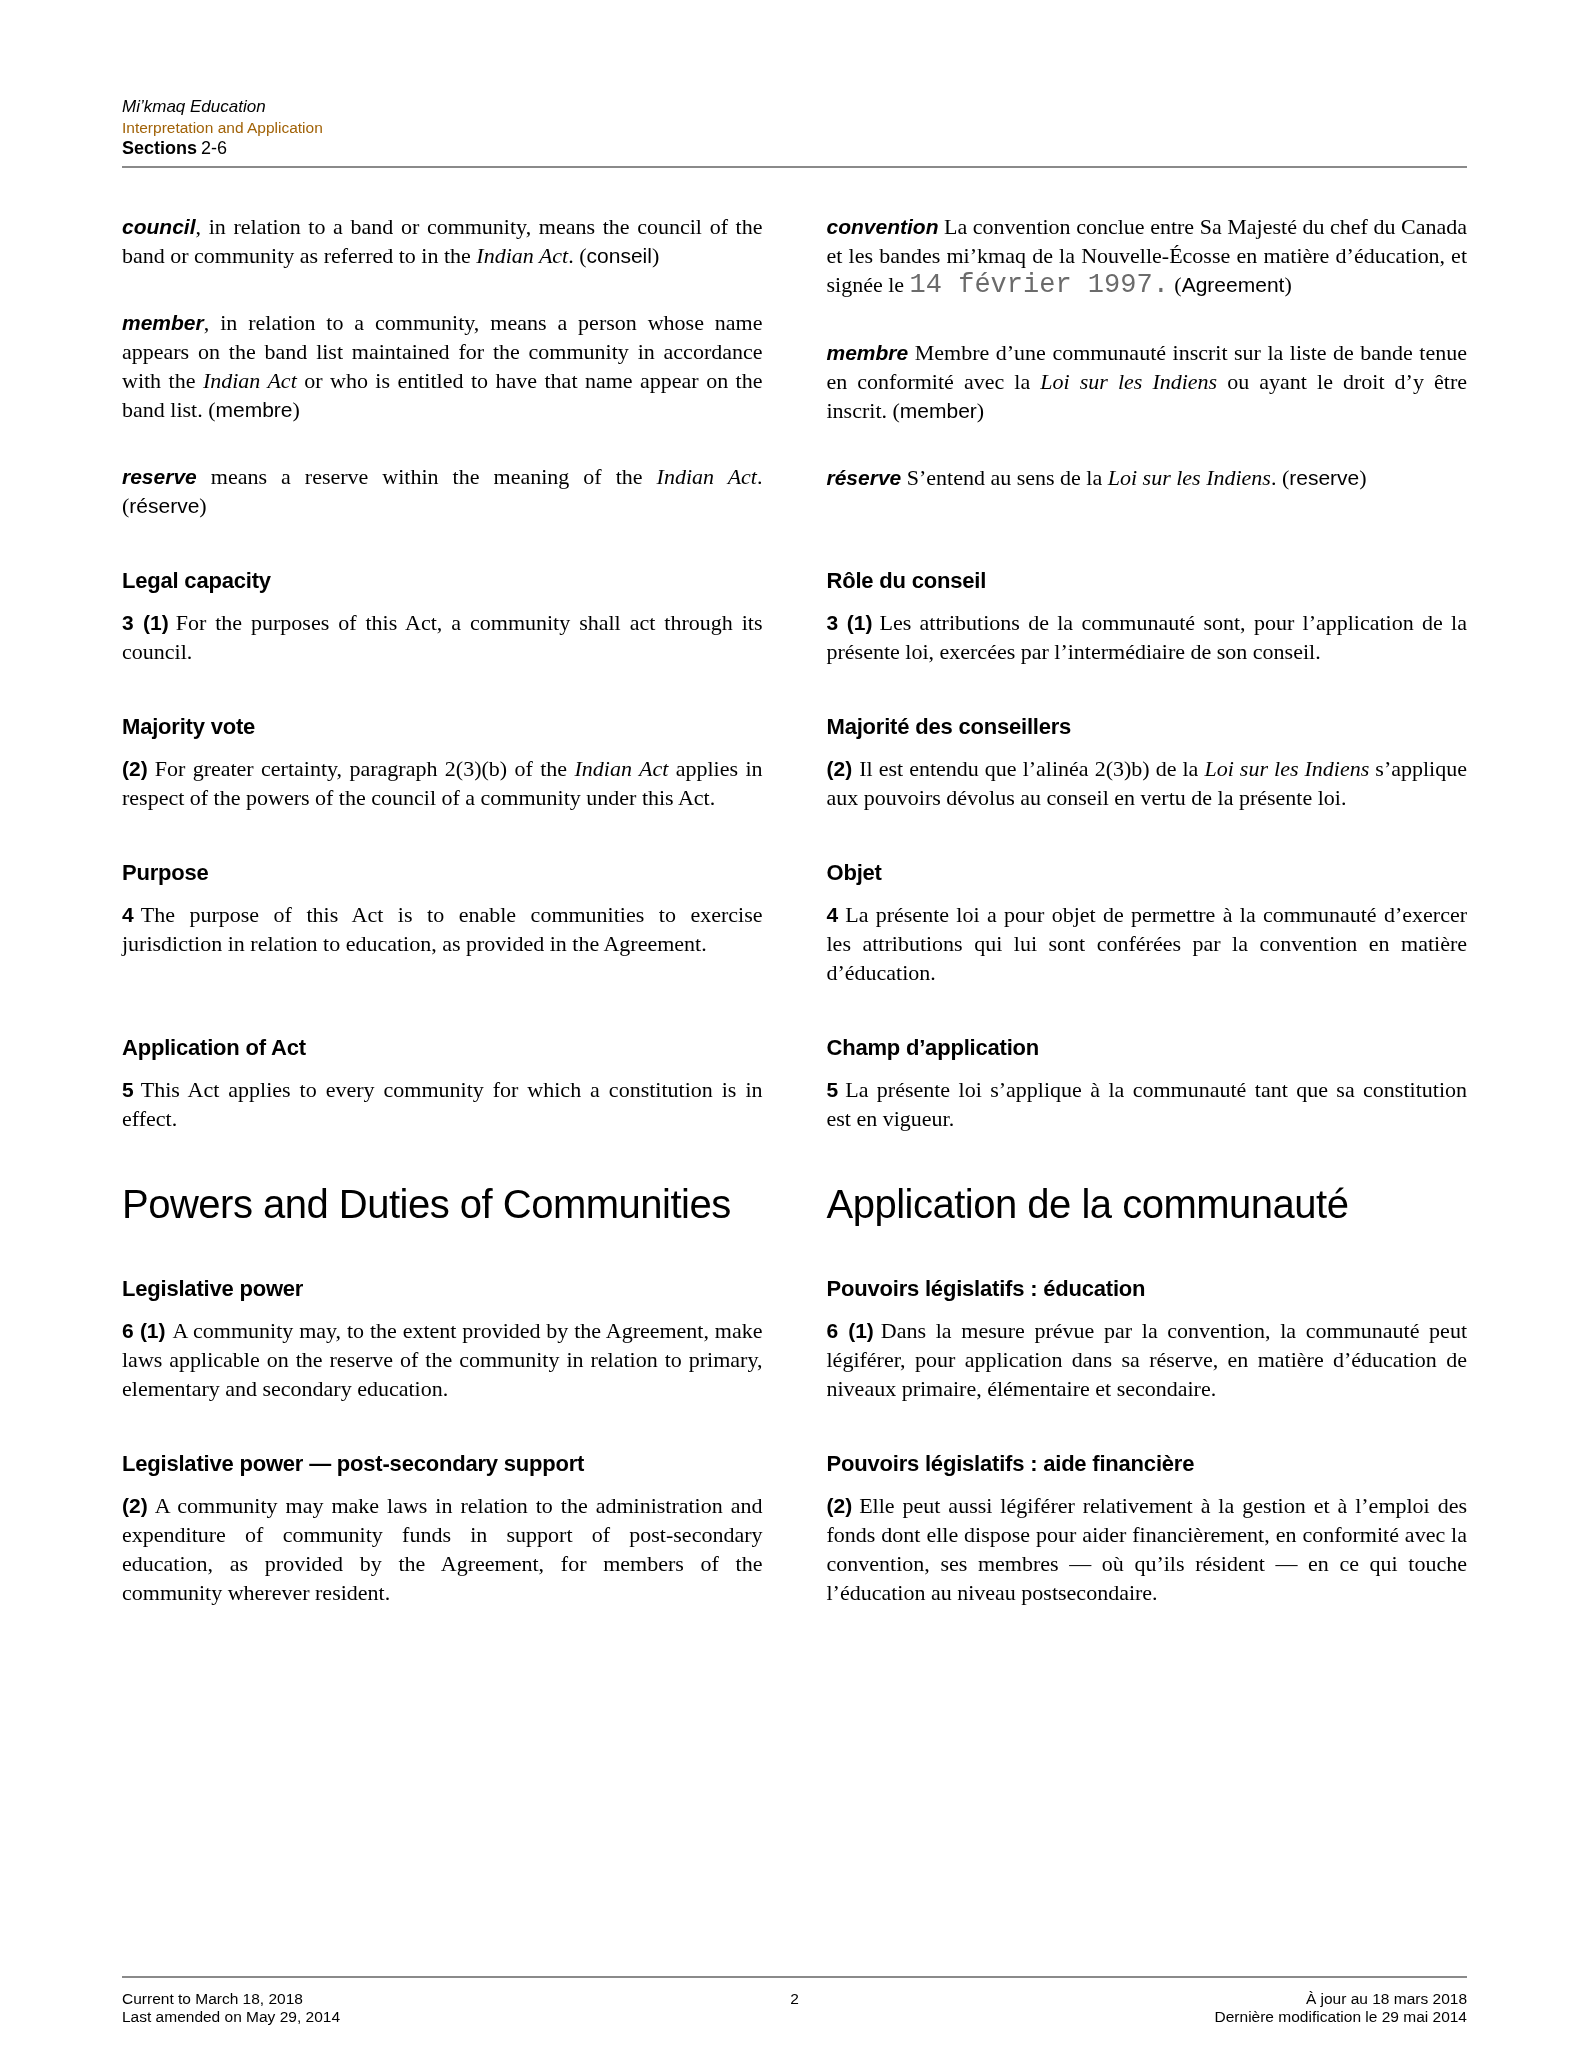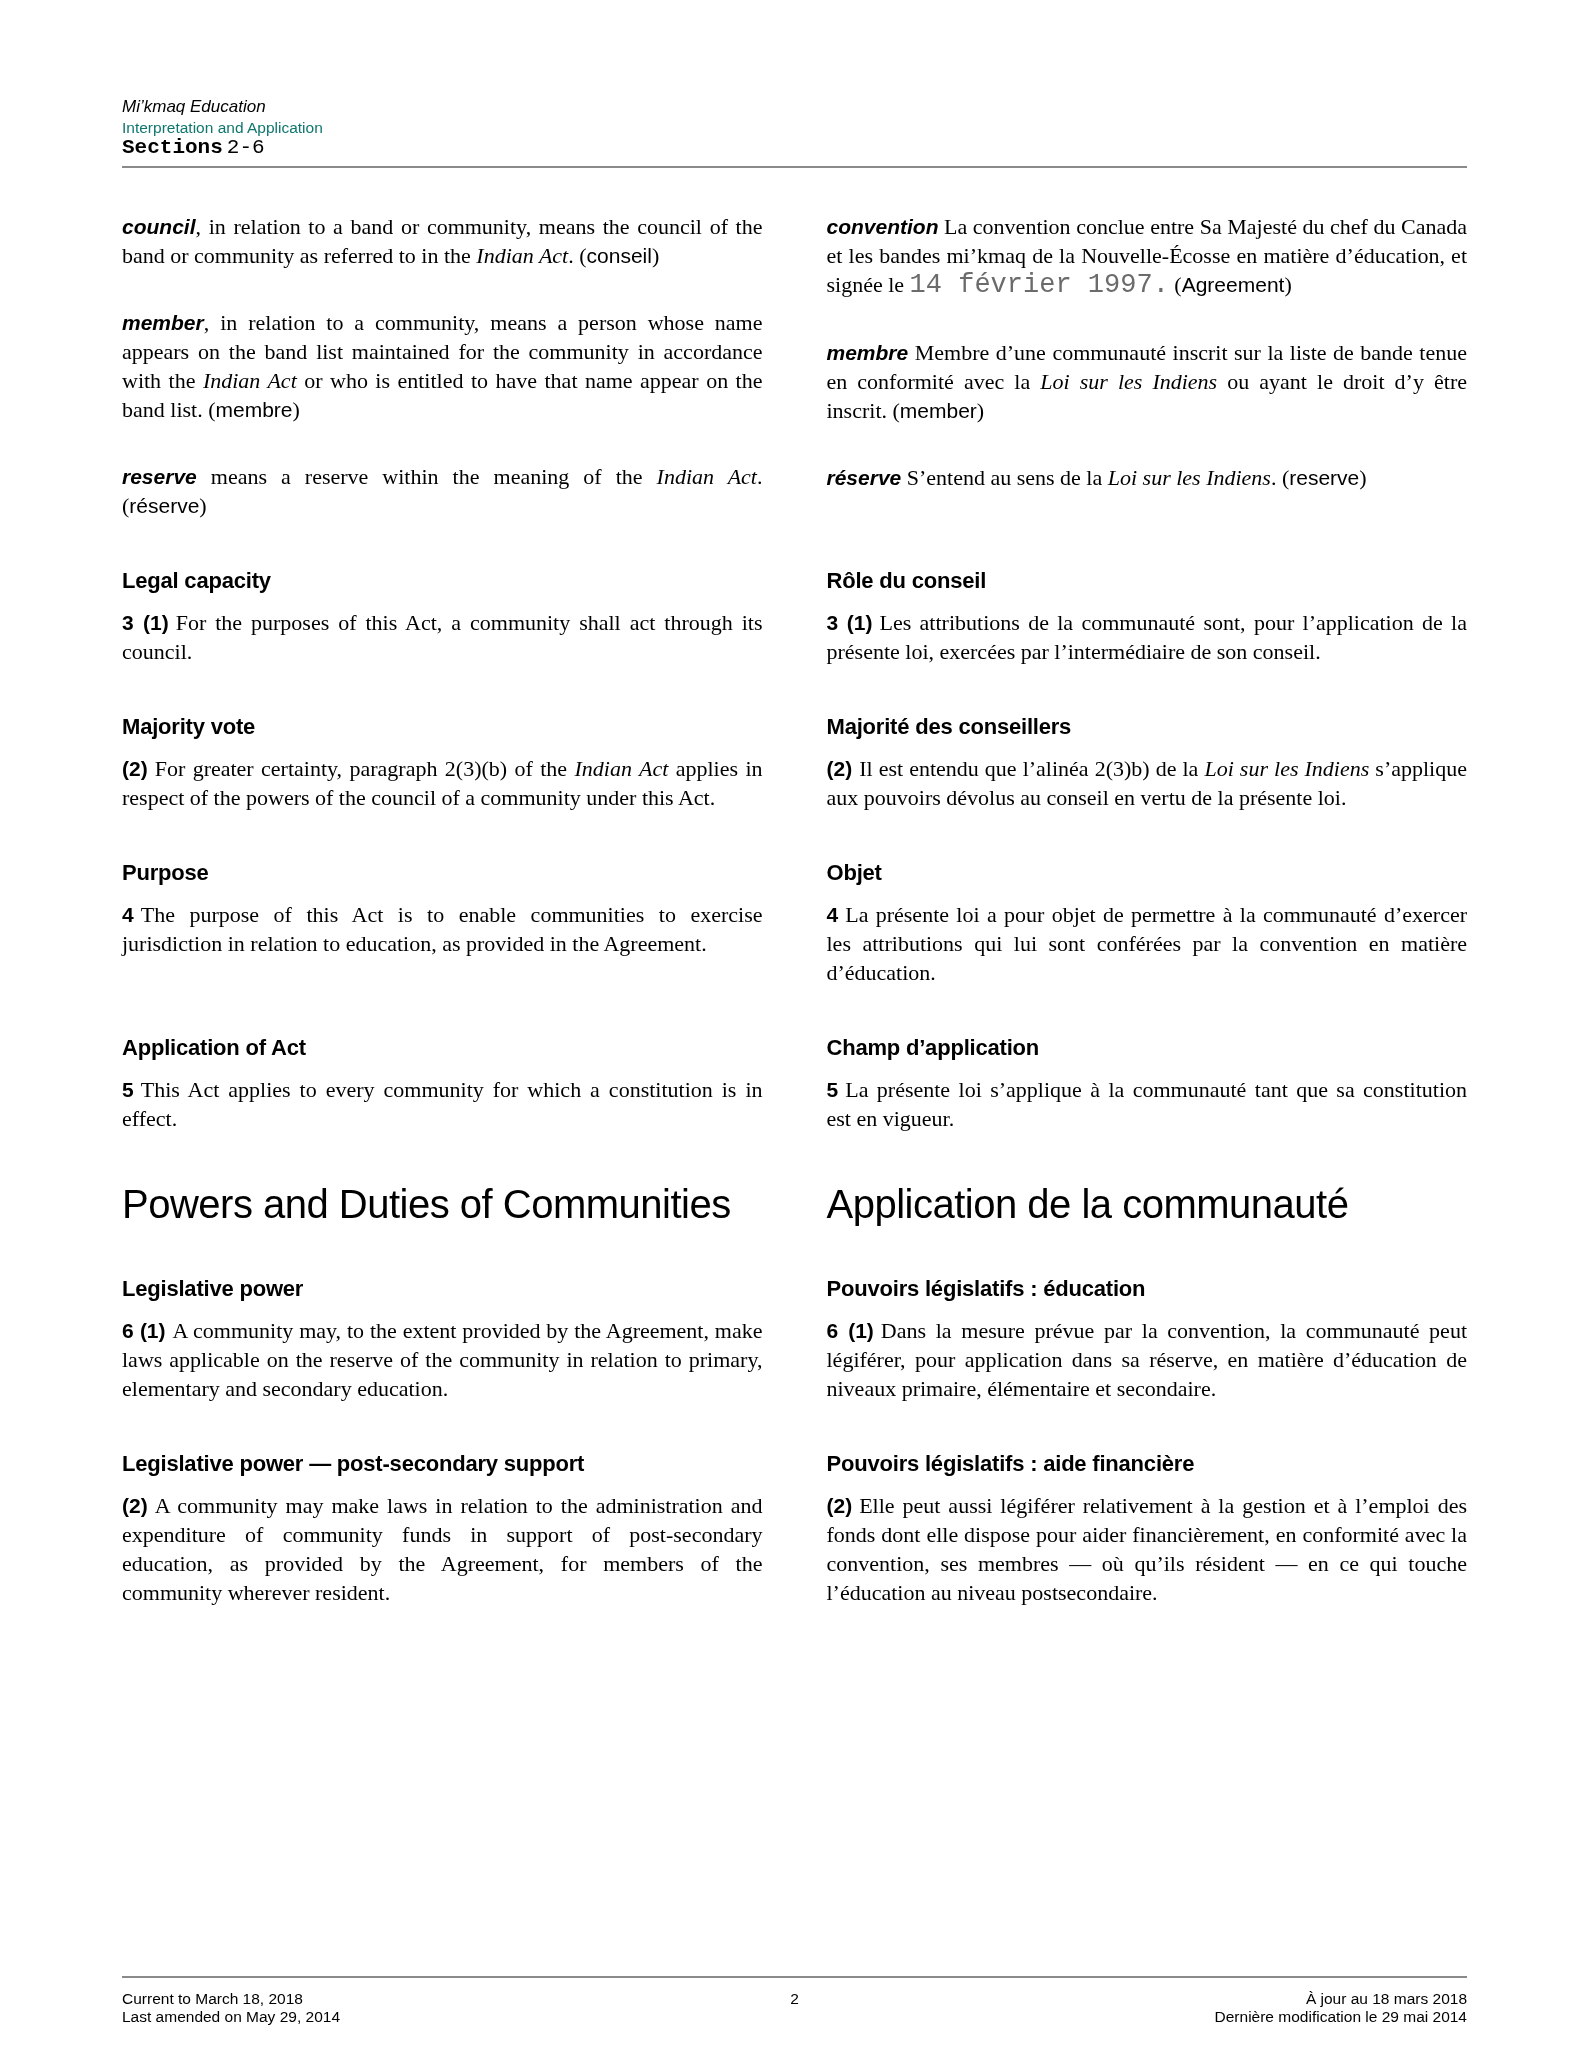--- a/index.html
+++ b/index.html
@@ -9,22 +9,22 @@
     color:#000000;
     font-family:"Liberation Serif", serif;
     position:relative;
     overflow:hidden;
   }
   .content { position:absolute; left:122px; top:96px; width:1345px; }
 
   
   .hdr { display:grid; grid-template-columns:1fr 1fr; column-gap:64px; margin-bottom:8px; }
   .hdr .title { font-family:"Liberation Sans", sans-serif; font-style:italic; font-size:17px; line-height:22px; color:#000; }
-  .hdr .sub { font-family:"Liberation Sans", sans-serif; font-size:15.5px; line-height:20px; color:#0f766e; }
-  .hdr .rng { font-family:Liberation Mono, monospace; font-size:21px; line-height:20px; color:#000; }
+  .hdr .sub { font-family:"Liberation Sans", sans-serif; font-size:15.5px; line-height:20px; color:#a16207; }
+  .hdr .rng { font-family:Liberation Sans, sans-serif; font-size:18px; line-height:20px; color:#000; }
   .hdr .rng .lbl { font-weight:bold; margin-right:4px; }
   .rule { border:none; border-top:2px solid #8a8a8a; height:0; }
 
   
   .rows { margin-top:44px; }
   .row { display:grid; grid-template-columns:1fr 1fr; column-gap:64px; }
   .row + .row { margin-top:48px; }
   p.body {
     font-size:22px; line-height:29px; text-align:justify;
     hyphens:auto; -webkit-hyphens:auto;

